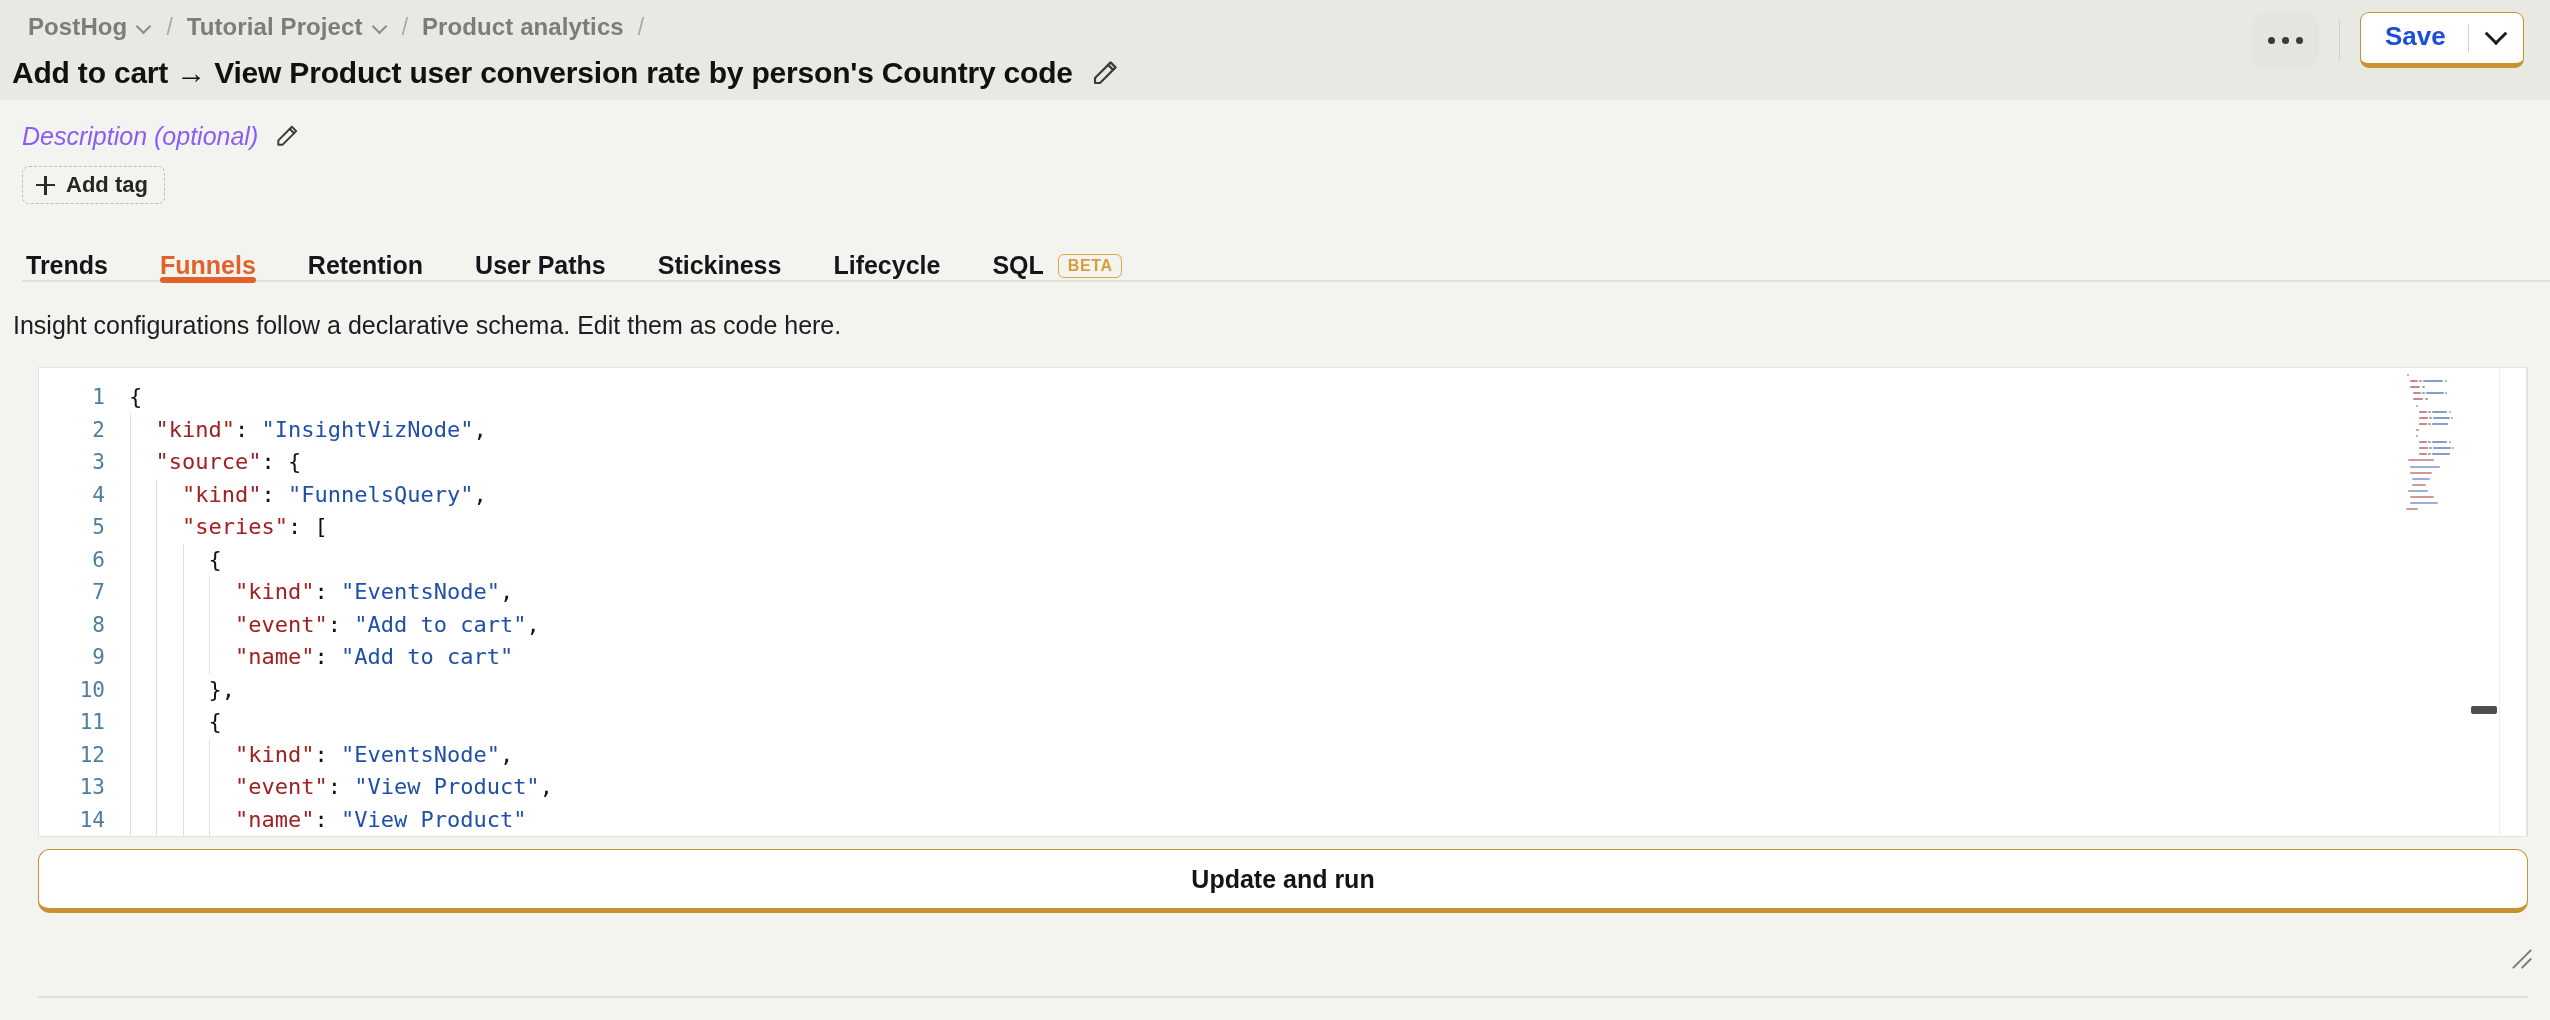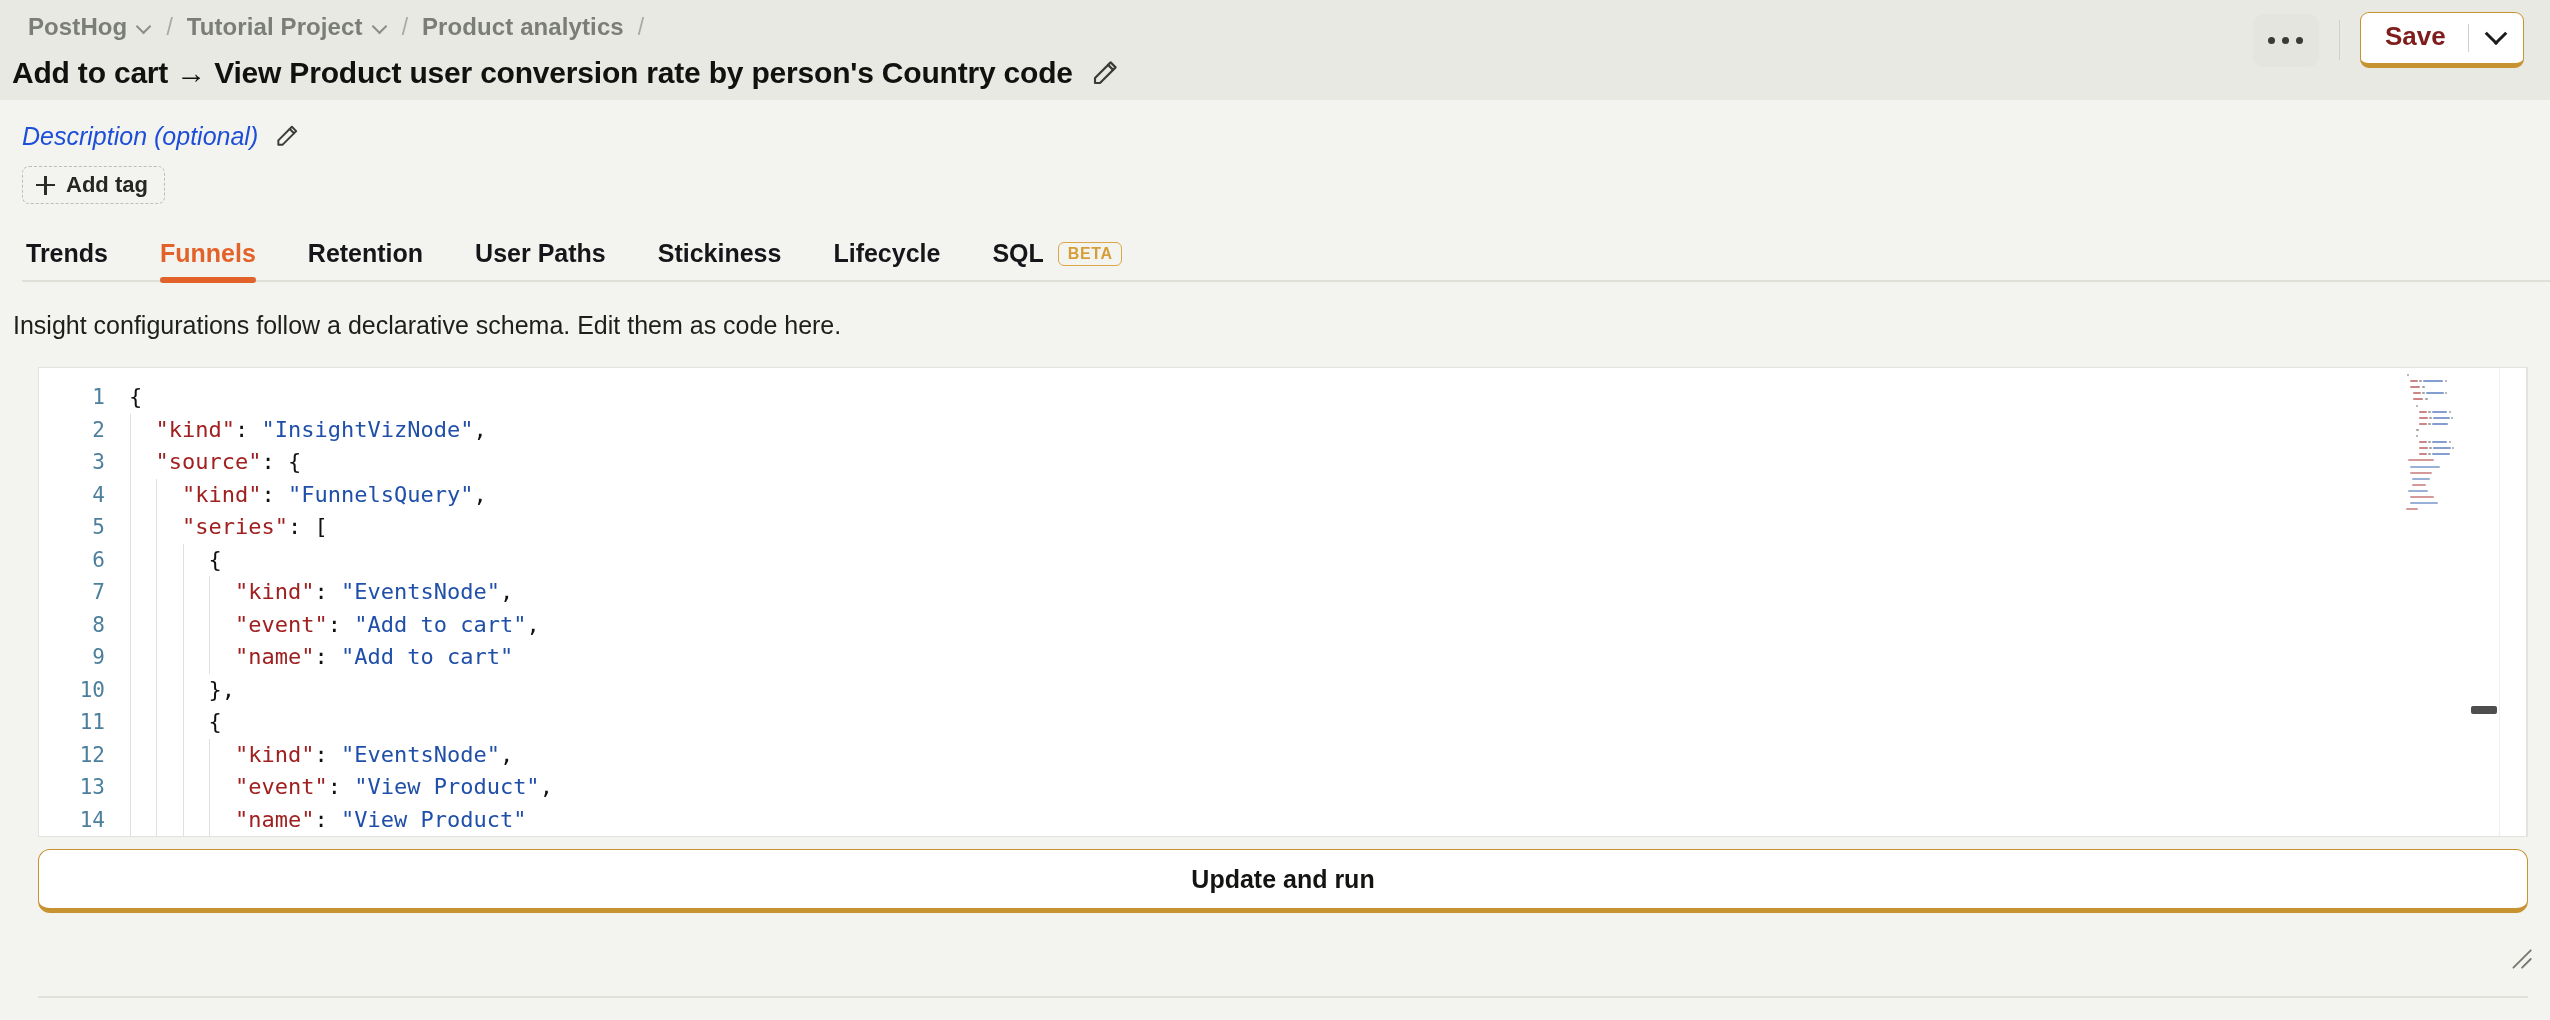--- a/index.html
+++ b/index.html
@@ -105,21 +105,21 @@
     border-radius: 9px;
     height: 56px;
     overflow: hidden;
     cursor: pointer;
   }
   .save-label {
     display: flex; align-items: center;
     padding: 0 22px 4px 24px;
     font-size: 26px;
     font-weight: 700;
-    color: #7f1d1d;
+    color: #1d4ed8;
   }
   .save-split {
     width: 1.4px; background: #cfd0ca;
     margin: 11px 0;
   }
   .save-caret {
     display: flex; align-items: center; justify-content: center;
     width: 54px;
   }
   .save-caret::before {
@@ -163,21 +163,21 @@
     border-radius: 50%;
     background: #fff;
   }
 
   
   .meta-block { padding: 18px 0 0 22px; }
   .desc-row { display: flex; align-items: center; height: 36px; }
   .desc-text {
     font-style: italic;
     font-size: 25px;
-    color: #1d4ed8;
+    color: #8b5cf6;
     font-weight: 400;
   }
   .desc-pencil { margin-left: 16px; width: 26px; height: 26px; cursor:pointer; }
   .add-tag {
     margin-top: 12px;
     display: inline-flex; align-items: center;
     gap: 11px;
     border: 1.6px dashed #bdbeb7;
     border-radius: 7px;
     padding: 5px 16px 5px 13px;
@@ -204,21 +204,21 @@
   }
   .tabs {
     display: flex; align-items: flex-end;
     gap: 0px;
     height: 54px;
   }
   .tab {
     font-size: 25px;
     font-weight: 600;
     color: #16161a;
-    padding: 0 26px 12px 26px;
+    padding: 0 26px 0 26px;
     cursor: pointer;
     position: relative;
     display: flex; align-items: center; gap: 14px;
     white-space: nowrap;
   }
   .tab:first-child { padding-left: 4px; }
   .tab.active { color: #e3622a; font-weight: 700; }
   .tab.active::after {
     content: "";
     position: absolute;

